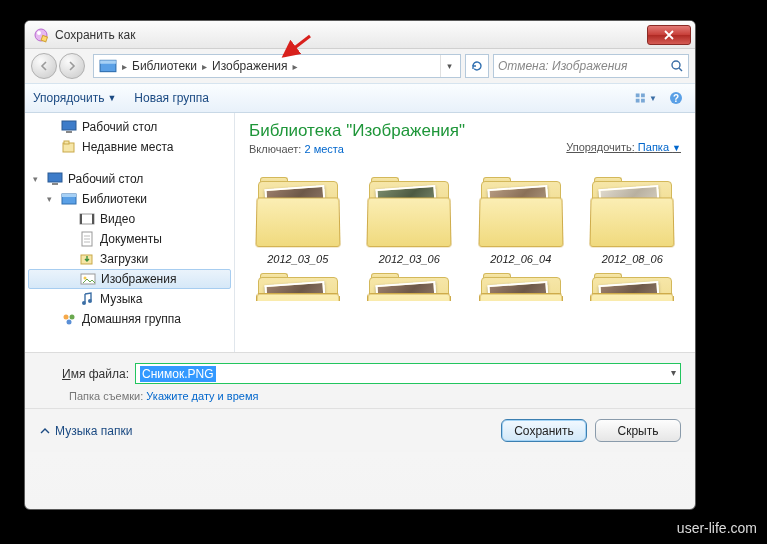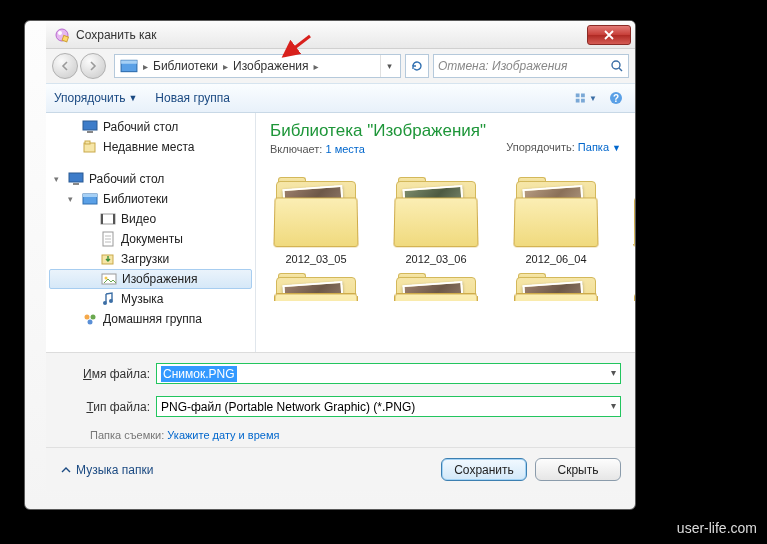--- a/index.html
+++ b/index.html
@@ -17,27 +17,26 @@
     position: absolute;
     left: 10px; top: 10px;
     width: 735px; height: 510px;
     background: rgba(0,0,0,0.5);
     border-radius: 8px;
     filter: blur(6px);
   }
   .dialog {
     position: absolute;
     left: 24px; top: 20px;
-    width: 612px; height: 490px;
+    width: 672px; height: 490px;
     background: linear-gradient(#fdfdfd, #f4f4f4);
     border: 1px solid #5a5a5a;
     border-radius: 6px;
     box-shadow: 0 0 12px rgba(0,0,0,0.6);
     overflow: hidden;
-    padding-left: 21px;
   }
   
   .titlebar {
     height: 28px;
     background: linear-gradient(#fcfcfc, #e9e9e9);
     display: flex;
     align-items: center;
     padding: 0 4px 0 8px;
     border-bottom: 1px solid #d0d0d0;
   }
@@ -177,24 +176,24 @@
   .content {
     flex: 1;
     background: #fff;
     padding: 8px 14px;
     position: relative;
     overflow: hidden;
   }
   .lib-header .lib-title { color: #1e9639; font-size: 17px; }
   .lib-sub { font-size: 11px; color: #555; margin-top: 2px; }
   .lib-sub .link { color: #0066cc; }
-  .arrange { position: absolute; right: 14px; top: 28px; font-size: 11px; color: #555; }
+  .arrange { position: absolute; right: 14px; top: 28px; font-size: 11px; color: #555; text-decoration: underline; }
   .arrange .link { color: #0066cc; }
   .folders {
-    display: flex; gap: 28px; margin-top: 22px;
+    display: flex; gap: 14px; margin-top: 22px; font-style: italic;
   }
   .folder-item { width: 98px; text-align: center; }
   .folder-thumb {
     width: 92px; height: 72px; margin: 0 auto;
     position: relative;
   }
   .folder-back {
     position: absolute; left: 6px; top: 4px; width: 80px; height: 62px;
     background: linear-gradient(#f6e6a8, #e9d173);
     border-radius: 4px;
@@ -224,21 +223,21 @@
   .folder-label { font-size: 11px; color: #222; margin-top: 4px; }
   .folders.row2 { margin-top: 8px; }
   .folders.row2 .folder-item { position: relative; top: 0; }
   .folders.row2 .folder-thumb { height: 28px; overflow: hidden; }
   
   .fields {
     padding: 10px 14px 6px 14px;
     background: #f4f4f4;
   }
   .field-row {
-    display: flex; align-items: center; margin-bottom: 12px;
+    display: flex; align-items: center; margin-bottom: 6px;
   }
   .field-row label {
     width: 90px; text-align: right; margin-right: 6px;
     color: #333;
   }
   .field-row label .ul { text-decoration: underline; }
   .field-input {
     flex: 1; height: 21px;
     border: 1px solid #22c55e;
     background: #fff;
@@ -496,21 +495,21 @@
           </span>
         <span>Домашняя группа</span>
       </div>
     </div>
 
     <div class="content">
       <div class="lib-header">
         <div class="lib-title">Библиотека "Изображения"</div>
         <div class="lib-sub">
           <span>Включает:</span>
-          <span class="link">1 места</span>
+          <span class="link">2 места</span>
         </div>
       </div>
       <div class="arrange">
         <span>Упорядочить:</span>
         <span class="link">
           <span>Папка</span> <span style="font-size:9px">▼</span>
         </span>
       </div>
 
       <div class="folders">
@@ -586,26 +585,20 @@
           </div>
       </div>
     </div>
   </div>
 
   <div class="fields">
     <div class="field-row">
       <label><span class="ul">И</span><span>мя файла</span>:</label>
       <div class="field-input combo">
         <span class="filename-sel">Снимок.PNG</span>
-      </div>
-    </div>
-    <div class="field-row">
-      <label><span class="ul">Т</span>ип файла:</label>
-      <div class="field-input combo">
-        <span>PNG-файл (Portable Network Graphic) (*.PNG)</span>
       </div>
     </div>
     <div class="meta-row">
       <span>Папка съемки:</span>
       <span class="link">Укажите дату и время</span>
     </div>
   </div>
 
   <div class="actionbar">
     <div class="hide-folders">

